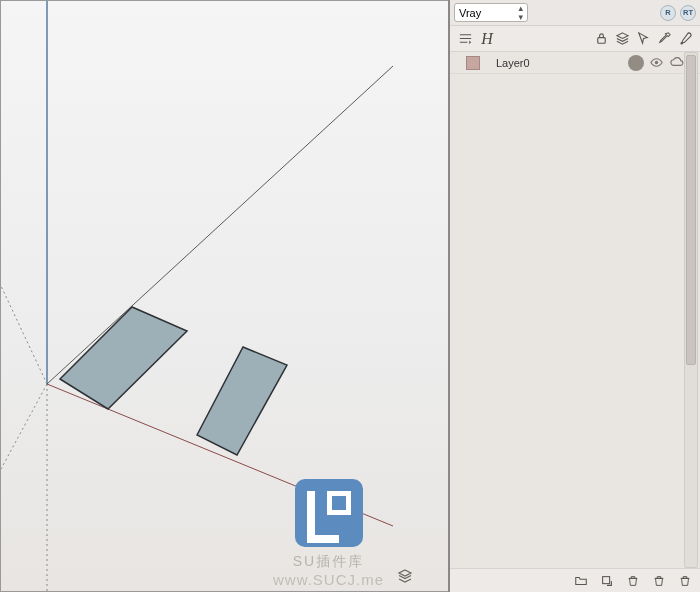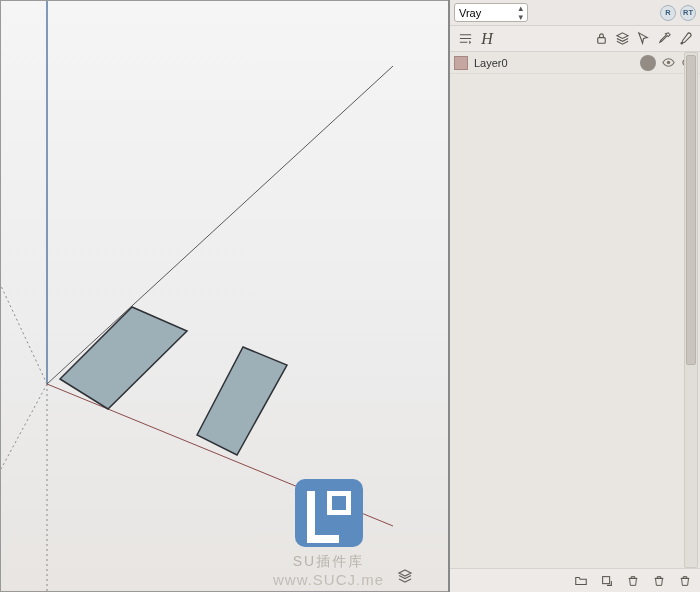--- a/index.html
+++ b/index.html
@@ -96,23 +96,23 @@
   }
   .layer-list {
     flex: 1;
     background: #e9e6e2;
     overflow: auto;
   }
   .layer-row {
     height: 22px;
     display: flex;
     align-items: center;
-    padding: 0 4px;
+    padding: 0 16px;
     border-bottom: 1px solid #dedad5;
-    gap: 6px;
+    gap: 16px;
   }
   .swatch {
     width: 14px; height: 14px;
     background: #c6a6a0;
     border: 1px solid #a58880;
   }
   .layer-name { flex: 1; color: #333; }
   .layer-icons { display: flex; gap: 4px; align-items: center; }
   .layer-icons span { 
     width: 16px; height: 16px; 

